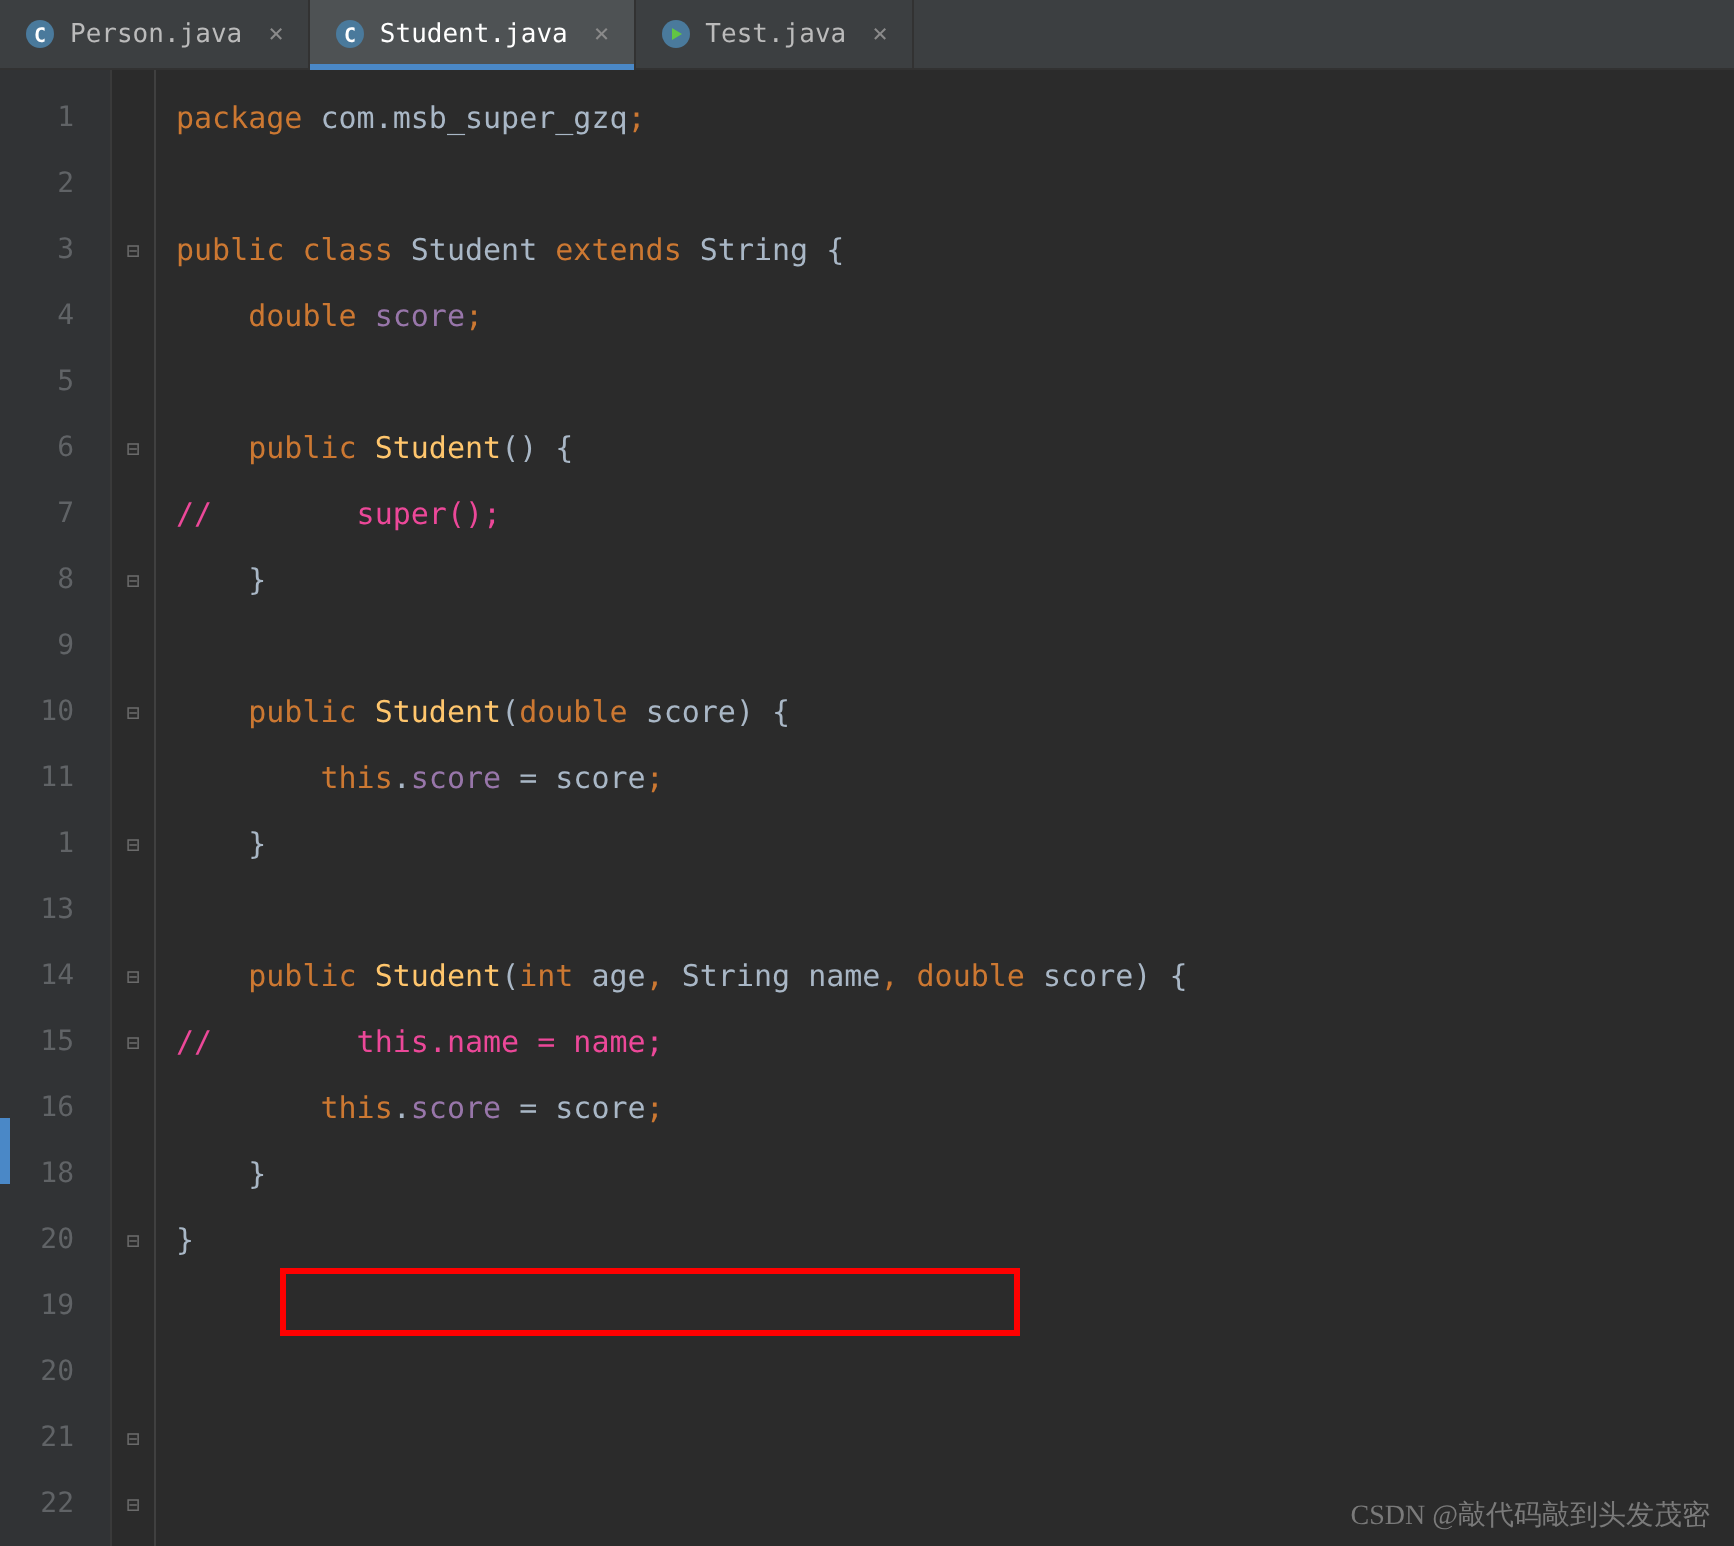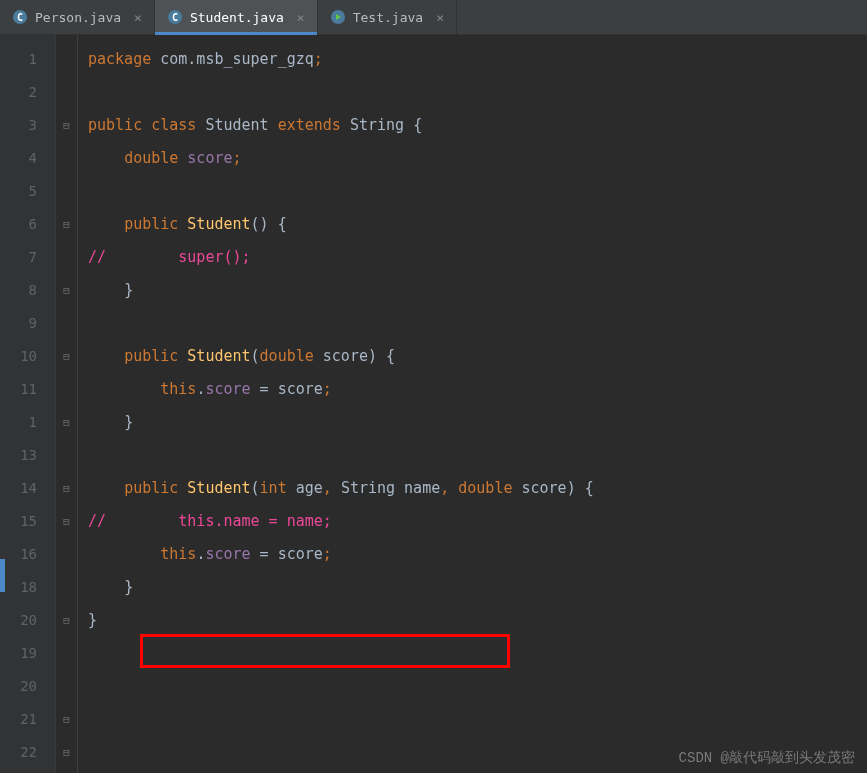--- a/index.html
+++ b/index.html
@@ -126,21 +126,21 @@
       position: absolute;
       border: 3px solid #ff0000;
       pointer-events: none;
     }
     .watermark {
       position: absolute;
       bottom: 6px;
       right: 12px;
       color: #7a7a7a;
       font-size: 14px;
-      font-family: Liberation Mono, monospace;
+      font-family: Liberation Serif, serif;
     }
     .modified-marker {
       position: absolute;
       left: 0;
       top: 559px;
       width: 5px;
       height: 33px;
       background: #4a88c7;
     }
   </style>

